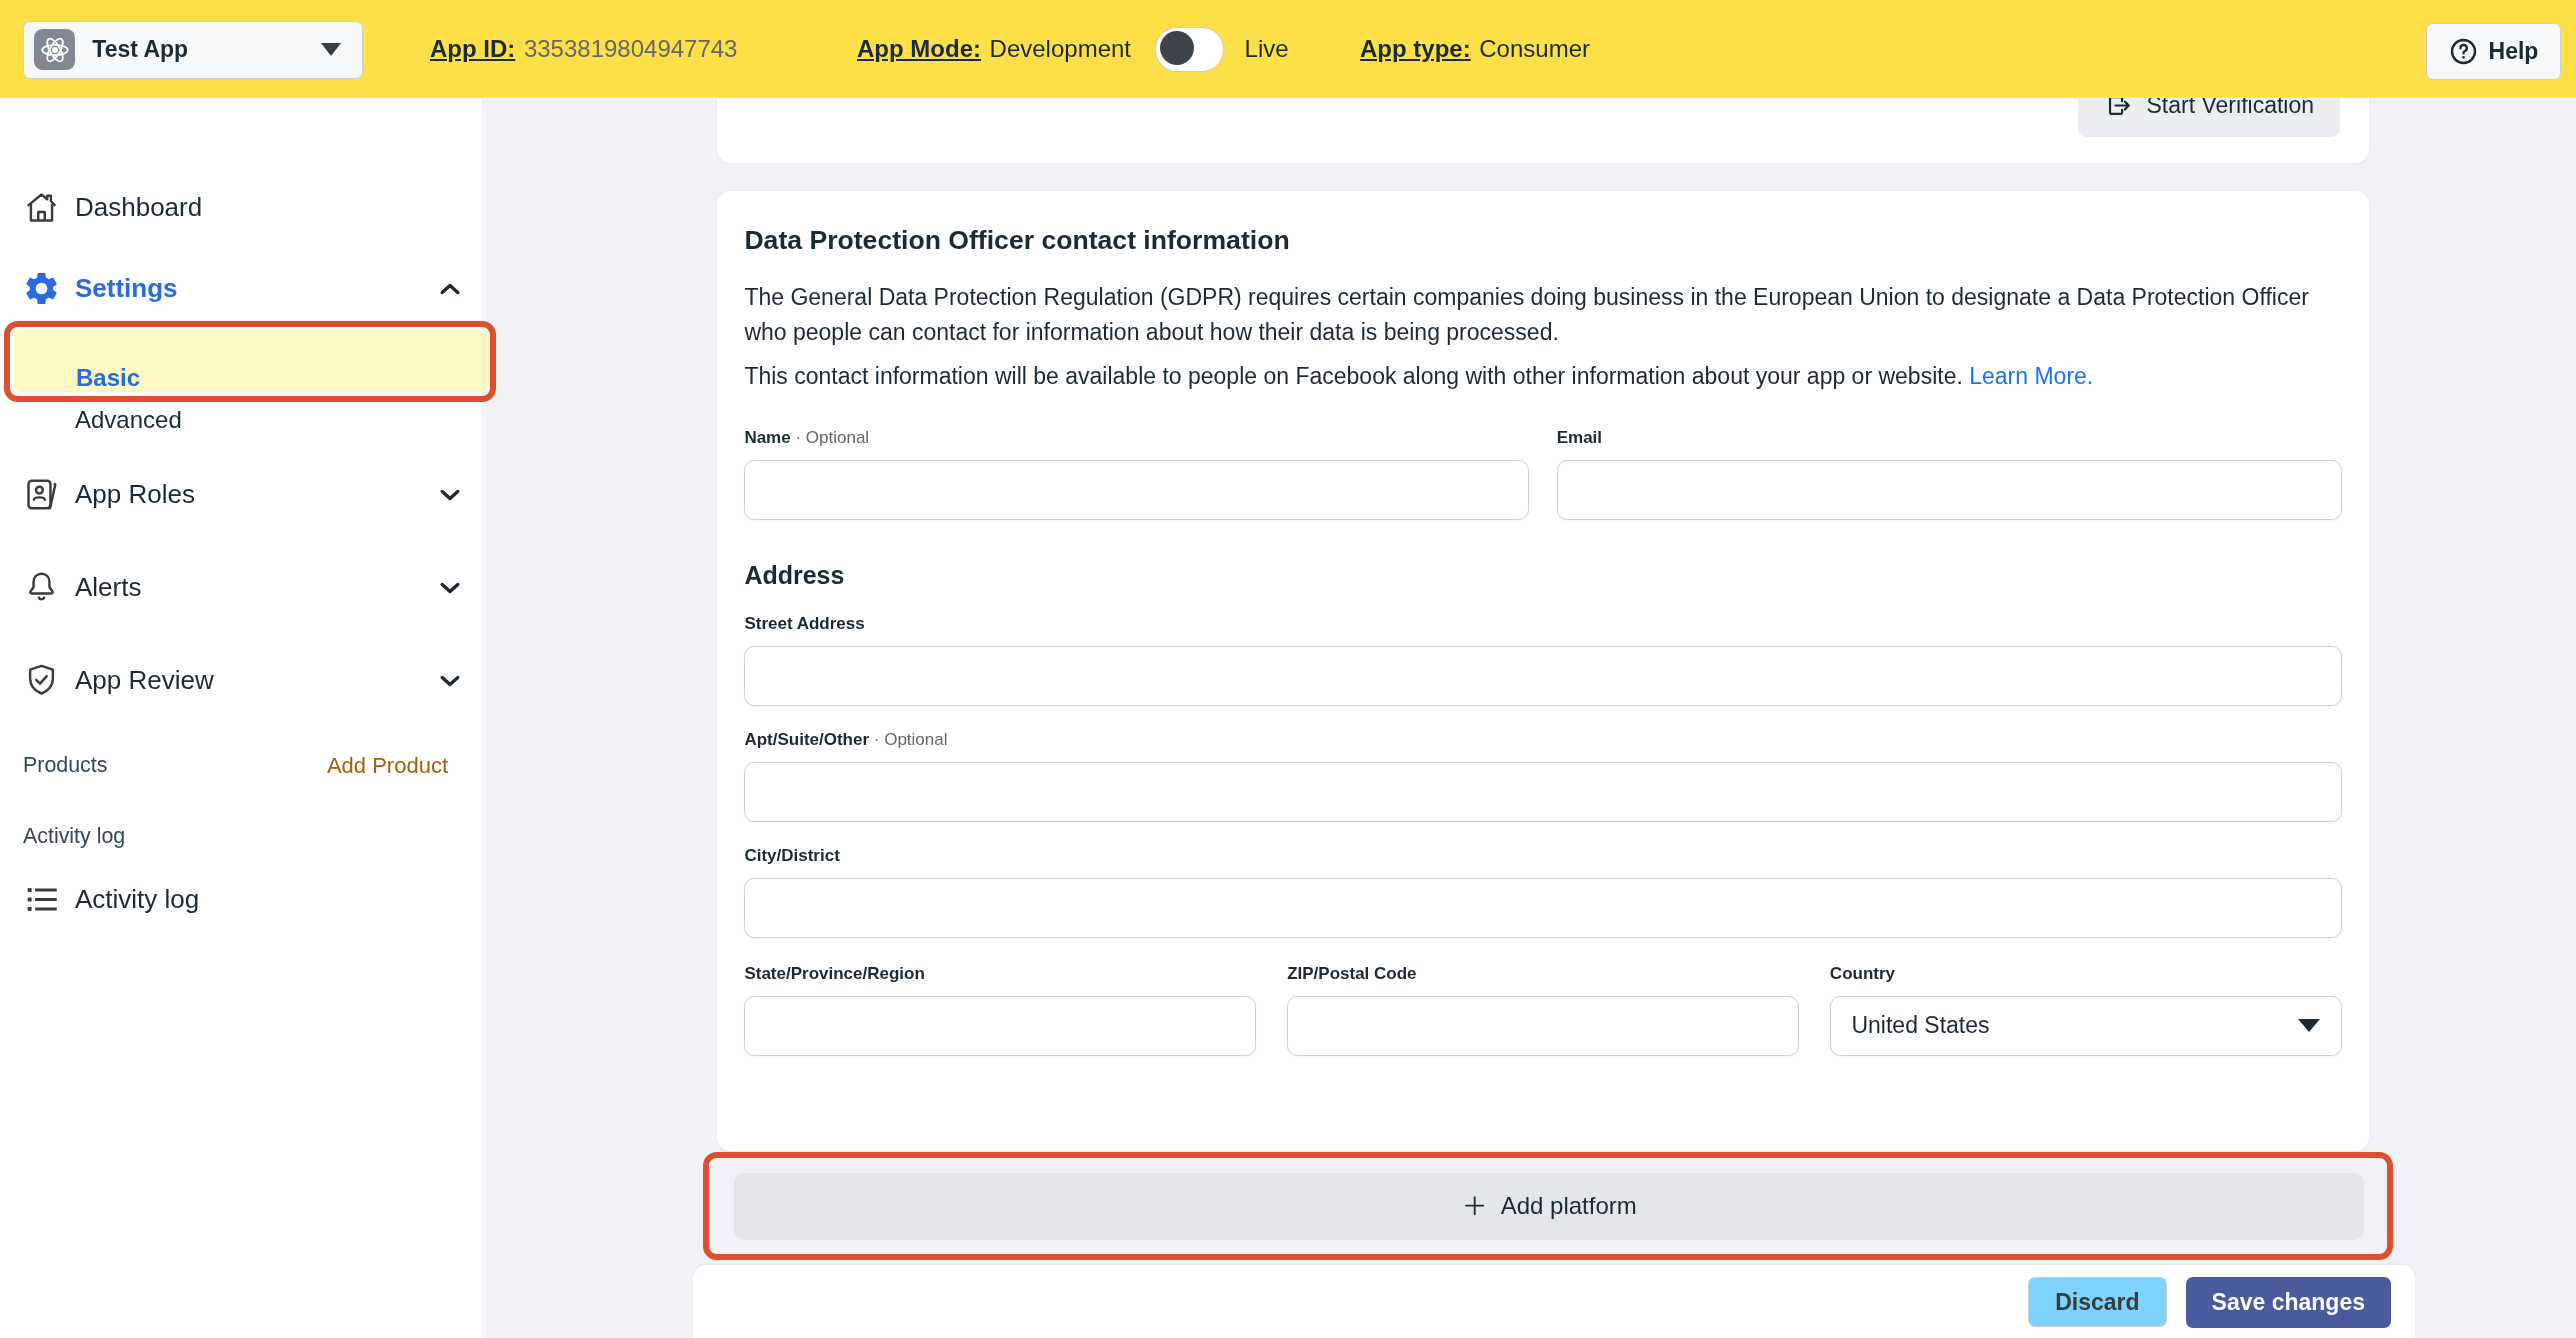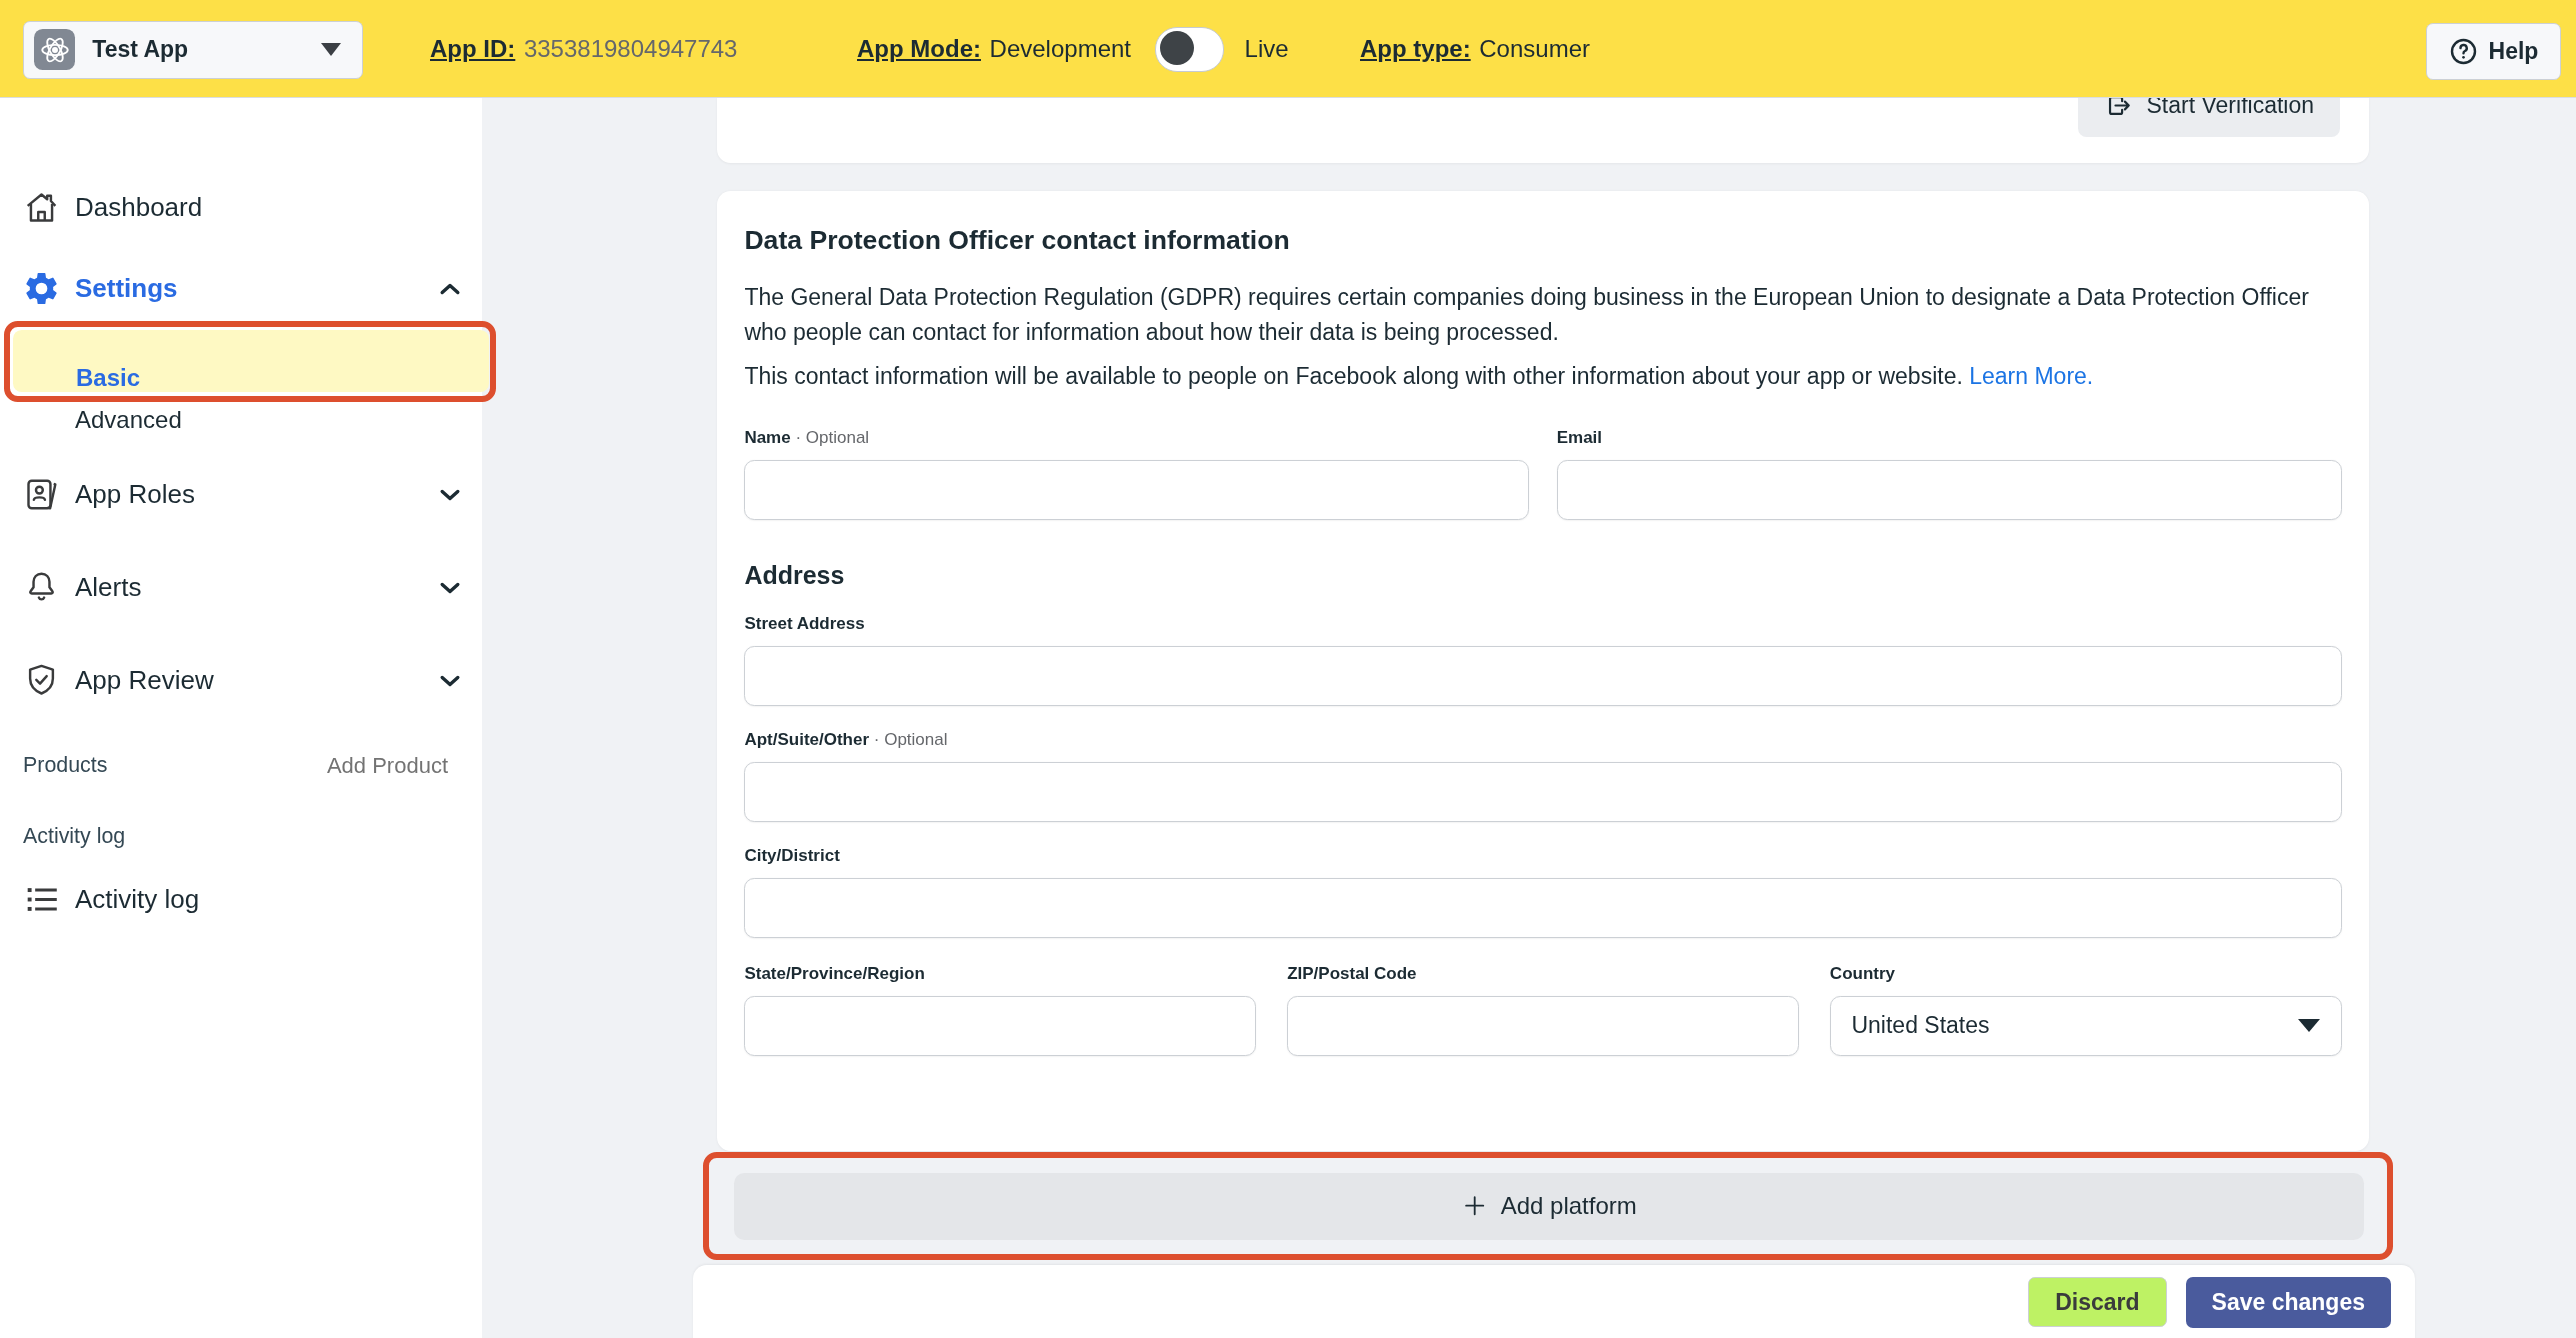--- a/index.html
+++ b/index.html
@@ -35,21 +35,21 @@
   .nav-item .chev { position:absolute; left:433px; width:34px; height:34px; }
   .blue { color:#2a6be2; }
   .annotation { position:absolute; border:6.9px solid #dd4f2e; border-radius:13.7px; }
   .basic-hl { position:absolute; left:13px; top:232px; width:476px; height:62px;
     background:#fef9c3; border-radius:8.6px; display:flex; align-items:flex-end; cursor:pointer; }
   .basic-hl .txt { margin-left:63px; font-size:24px; font-weight:bold; }
   .child-item { position:absolute; left:0; width:100%; height:51px; display:flex; align-items:center; cursor:pointer; }
   .child-item .txt { margin-left:75px; font-size:24px; }
   .side-row { position:absolute; left:0; width:100%; height:51px; display:flex; align-items:center; }
   .side-row .sec { margin-left:23px; font-size:21.4px; color:#344854; }
-  .side-row .link { position:absolute; right:34px; font-size:22px; color:#737373; cursor:pointer; }
+  .side-row .link { position:absolute; right:34px; font-size:22px; color:#a16207; cursor:pointer; }
 
   
   .main { position:absolute; left:506px; top:98px; right:0; bottom:0; background:#f0f2f5; }
   .card { position:absolute; background:#fff; box-shadow:0 0.9px 2.6px rgba(0,0,0,.05); }
   .card1 { left:211px; top:0; width:1652px; height:65px; border-radius:0 0 13.7px 13.7px; }
   .sv-btn { position:absolute; right:29px; top:-24px; height:63px; padding:0 26px;
     background:#ebedf0; border:none; border-radius:8.6px;
     display:flex; align-items:center; gap:13.7px; font-size:23px; color:#1c2b33; cursor:pointer;
     font-family:inherit; }
   .card2 { left:211px; top:93px; width:1652px; height:960px; border-radius:13.7px; padding:34px 27.4px; }
@@ -74,21 +74,21 @@
 
   .ap-annot { left:197px; top:1054px; width:1690px; height:108px; }
   .ap-btn { position:absolute; left:25px; right:23px; top:14.6px; height:67px;
     background:#e4e6e9; border:none; border-radius:10.3px;
     display:flex; align-items:center; justify-content:center; gap:12px;
     font-size:24px; color:#1c2b33; cursor:pointer; font-family:inherit; }
 
   .savebar { position:absolute; left:187px; top:1167px; width:1722px; height:74px; background:#fff;
     border-radius:13.7px 13.7px 0 0; box-shadow:0 -0.9px 2.6px rgba(0,0,0,.06);
     display:flex; align-items:center; justify-content:flex-end; gap:19px; padding-right:24px; }
-  .discard-btn { height:50px; padding:0 26px; background:#bef264; border:1.7px solid #ccd0d5; border-radius:6.9px;
+  .discard-btn { height:50px; padding:0 26px; background:#7dd3fc; border:1.7px solid #ccd0d5; border-radius:6.9px;
     font-size:23px; font-weight:bold; color:#3a3b3c; cursor:pointer; font-family:inherit; }
   .save-btn { height:51px; padding:0 26px; background:#4a5b9d; border:none; border-radius:6.9px;
     font-size:23px; font-weight:bold; color:#fff; cursor:pointer; font-family:inherit; }
 
   svg { display:block; }
 </style>
 </head>
 <body>
 
 <div class="topbar">

